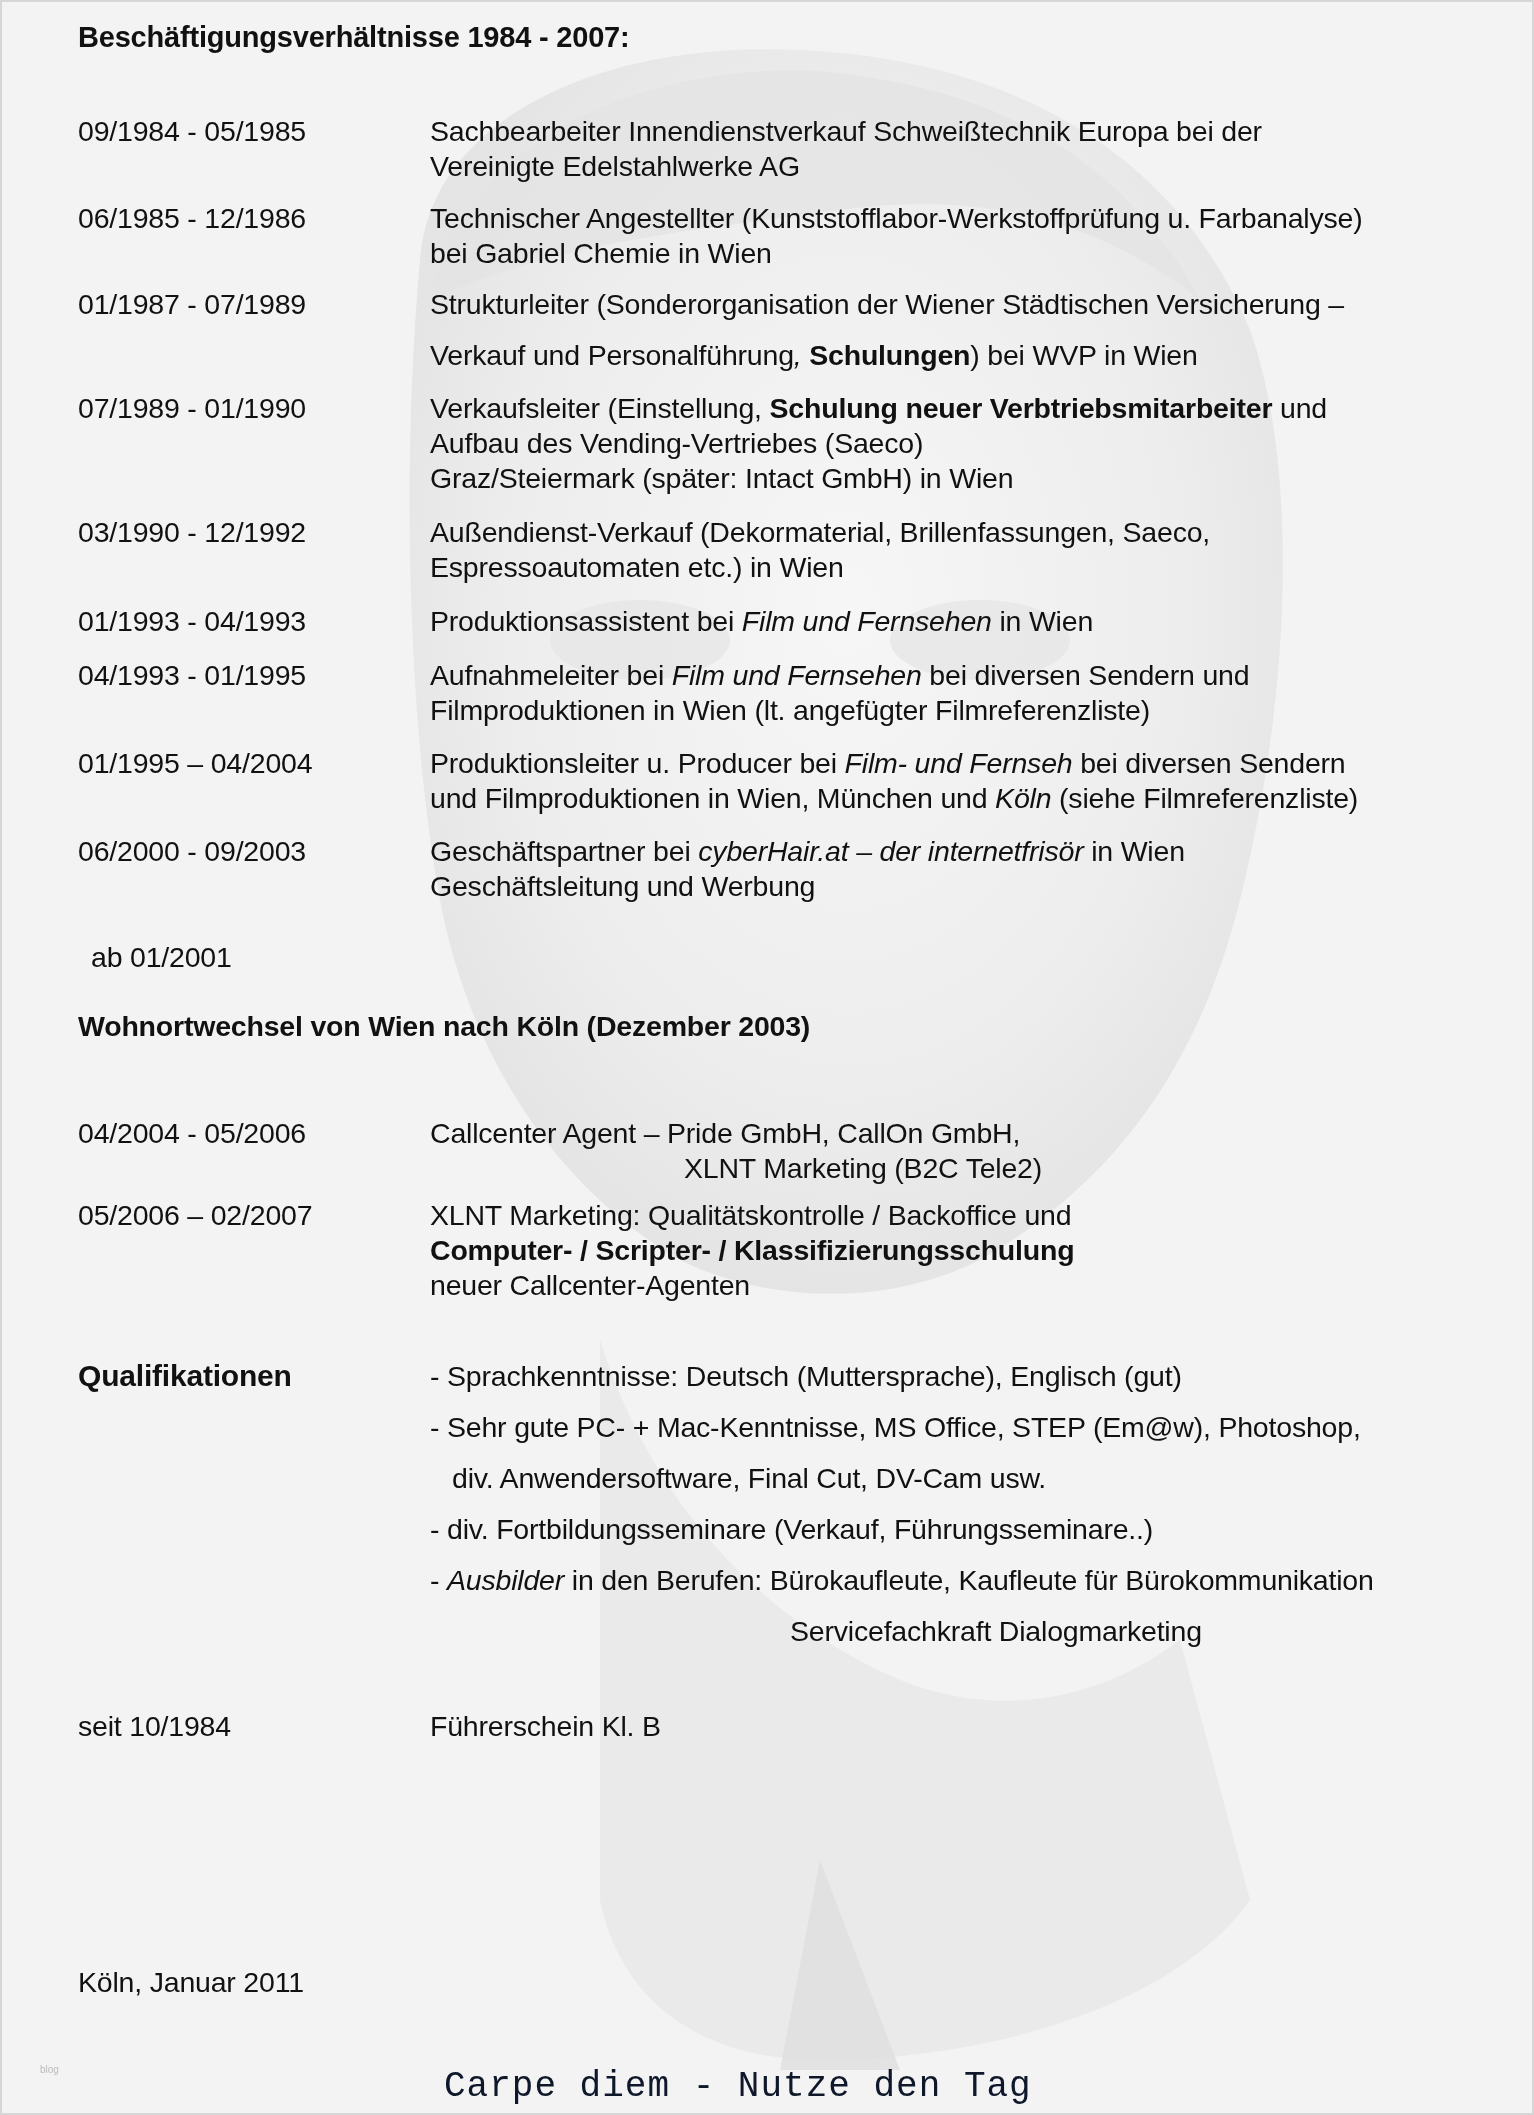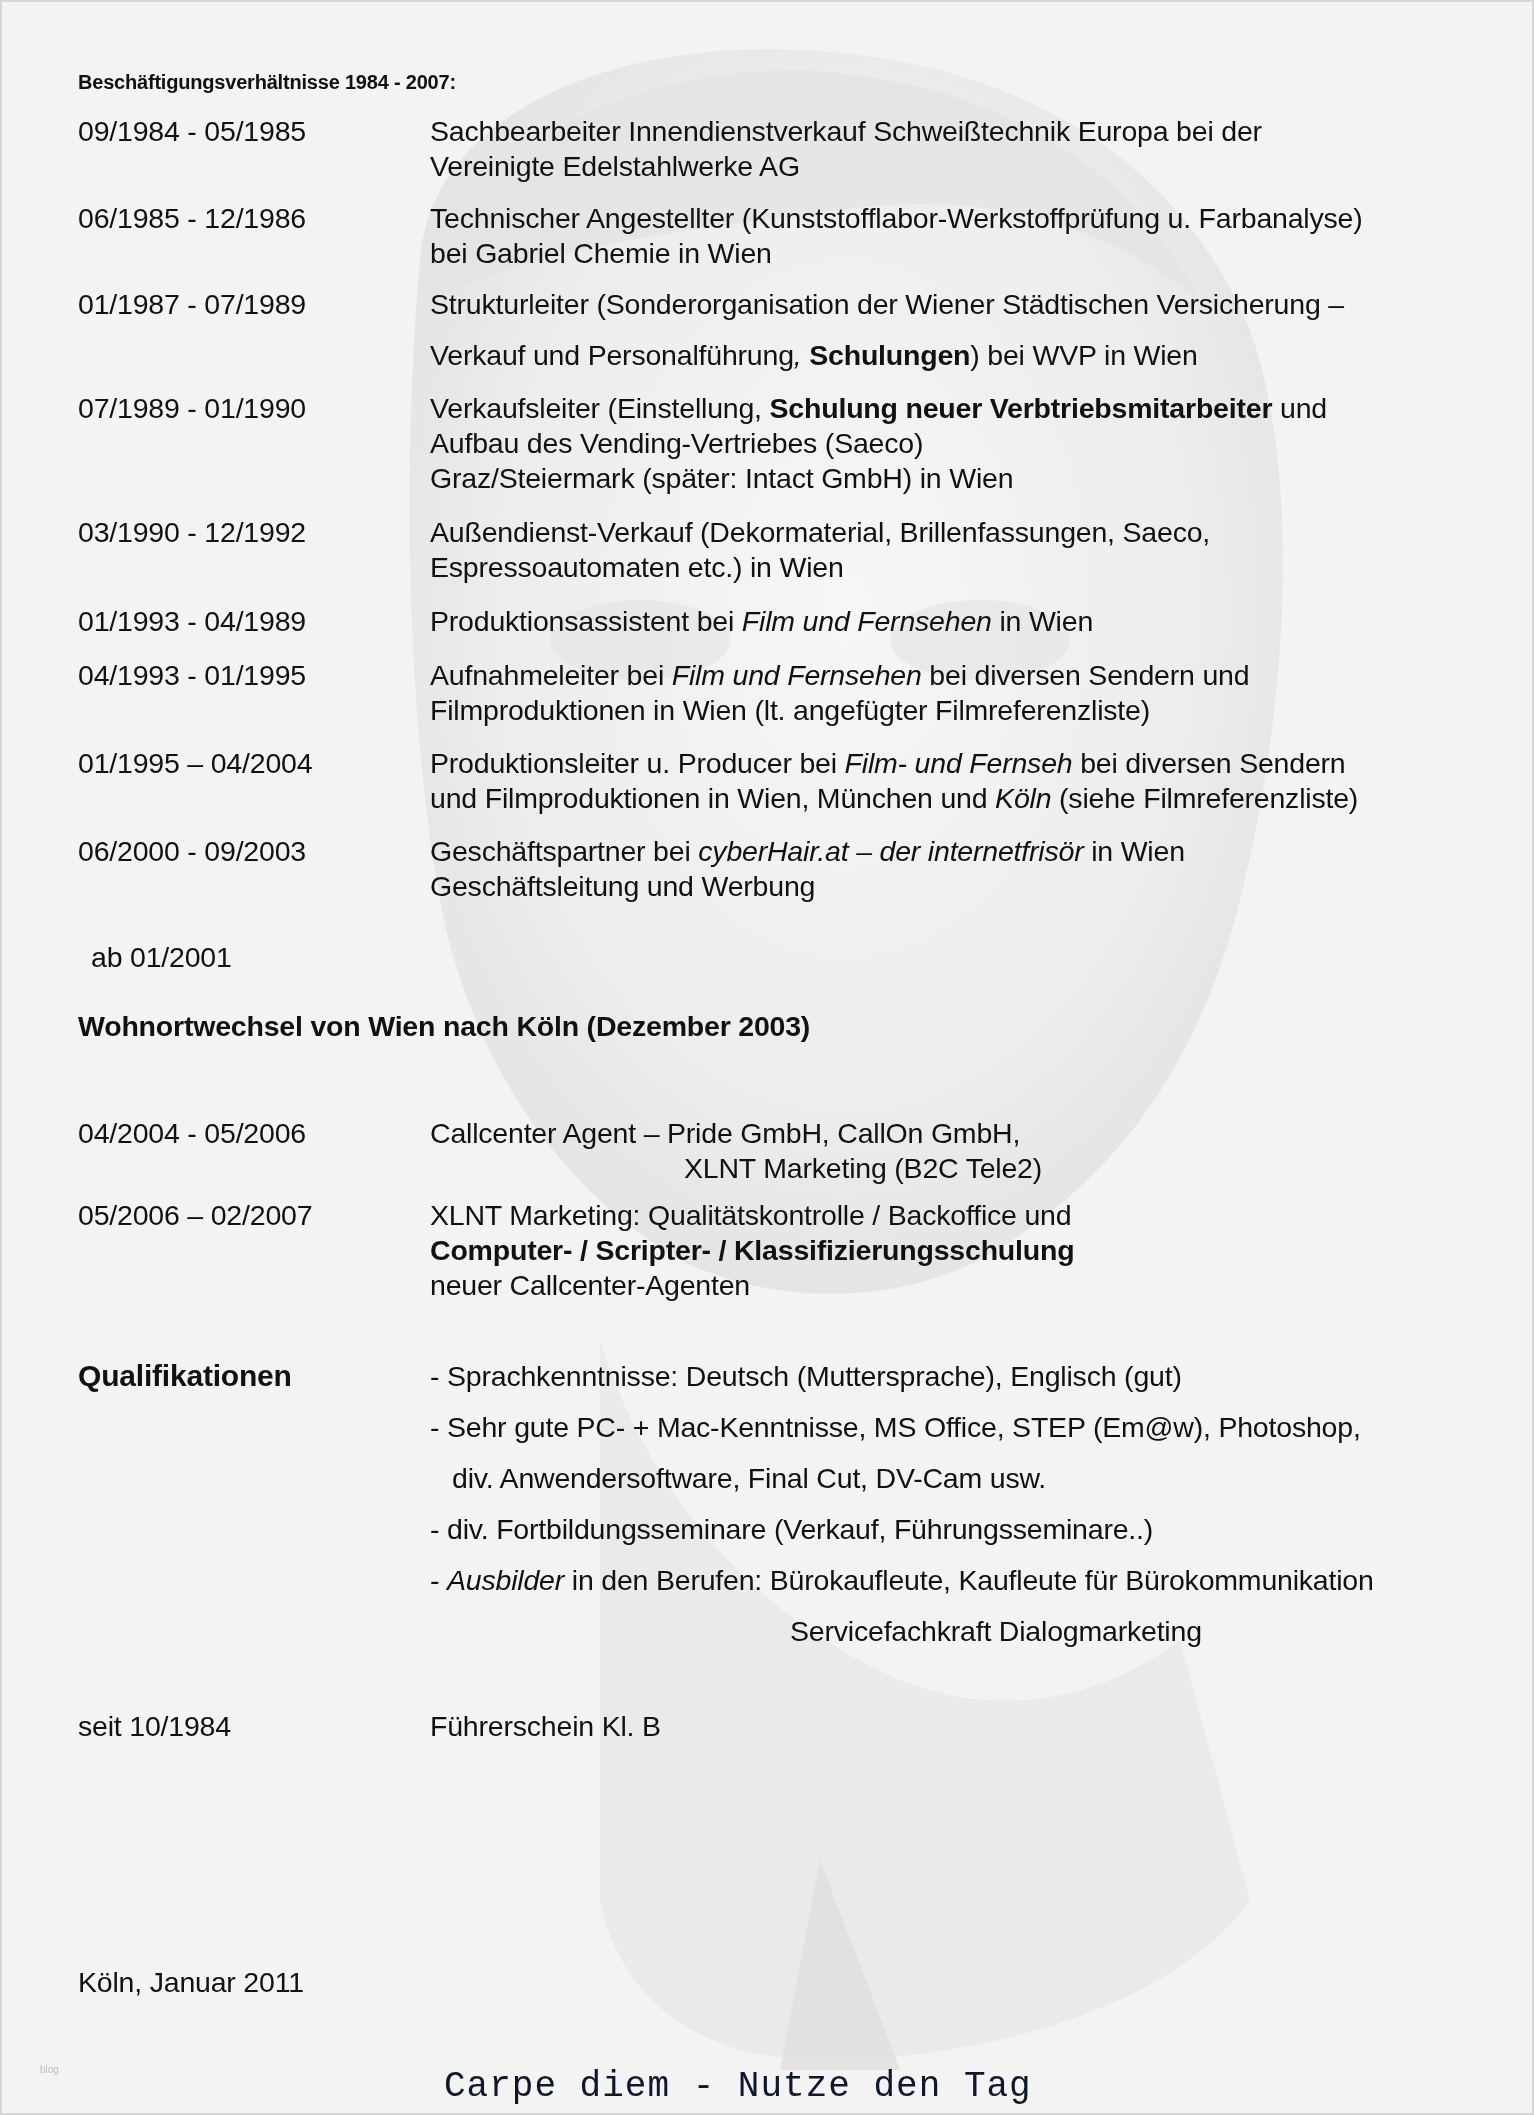--- a/index.html
+++ b/index.html
@@ -38,21 +38,21 @@
   <ellipse cx="640" cy="640" rx="90" ry="40" fill="#e6e6e6" opacity="0.8"></ellipse>
   <ellipse cx="980" cy="640" rx="90" ry="40" fill="#e6e6e6" opacity="0.8"></ellipse>
   <path d="M600 1340 C 650 1500, 760 1620, 900 1680 C 1000 1720, 1100 1700, 1180 1640 L 1250 1900 C 1180 2000, 1000 2060, 820 2060 C 700 2060, 620 2000, 600 1900 Z" fill="#e7e7e7" opacity="0.8"></path>
   <path d="M820 1860 L 900 2070 L 780 2070 Z" fill="#dedede" opacity="0.8"></path>
 </svg>
 
 <div class="frame"></div>
 
 <div class="page">
 
-  <div class="abs h" style="left:78px; top:20px; font-size:20px;margin-top:45px;">Beschäftigungsverhältnisse 1984 - 2007:</div>
+  <div class="abs h" style="left:78px; top:20px; font-size:29px;">Beschäftigungsverhältnisse 1984 - 2007:</div>
 
   <div class="abs date" style="top:114px;">09/1984 - 05/1985</div>
   <div class="abs desc" style="top:114px;">Sachbearbeiter Innendienstverkauf Schweißtechnik Europa bei der</div>
   <div class="abs desc" style="top:149px;">Vereinigte Edelstahlwerke AG</div>
 
   <div class="abs date" style="top:201px;">06/1985 - 12/1986</div>
   <div class="abs desc" style="top:201px;">Technischer Angestellter (Kunststofflabor-Werkstoffprüfung u. Farbanalyse)</div>
   <div class="abs desc" style="top:236px;">bei Gabriel Chemie in Wien</div>
 
   <div class="abs date" style="top:287px;">01/1987 - 07/1989</div>
@@ -61,21 +61,21 @@
 
   <div class="abs date" style="top:391px;">07/1989 - 01/1990</div>
   <div class="abs desc" style="top:391px;"><span>Verkaufsleiter (Einstellung, </span><b>Schulung neuer Verbtriebsmitarbeiter</b><span> und</span></div>
   <div class="abs desc" style="top:426px;">Aufbau des Vending-Vertriebes (Saeco)</div>
   <div class="abs desc" style="top:461px;">Graz/Steiermark (später: Intact GmbH) in Wien</div>
 
   <div class="abs date" style="top:515px;">03/1990 - 12/1992</div>
   <div class="abs desc" style="top:515px;">Außendienst-Verkauf (Dekormaterial, Brillenfassungen, Saeco,</div>
   <div class="abs desc" style="top:550px;">Espressoautomaten etc.) in Wien</div>
 
-  <div class="abs date" style="top:604px;">01/1993 - 04/1989</div>
+  <div class="abs date" style="top:604px;">01/1993 - 04/1993</div>
   <div class="abs desc" style="top:604px;"><span>Produktionsassistent bei </span><i>Film und Fernsehen</i><span> in Wien</span></div>
 
   <div class="abs date" style="top:658px;">04/1993 - 01/1995</div>
   <div class="abs desc" style="top:658px;"><span>Aufnahmeleiter bei </span><i>Film und Fernsehen</i><span> bei diversen Sendern und</span></div>
   <div class="abs desc" style="top:693px;">Filmproduktionen in Wien  (lt. angefügter Filmreferenzliste)</div>
 
   <div class="abs date" style="top:746px;">01/1995 – 04/2004</div>
   <div class="abs desc" style="top:746px;"><span>Produktionsleiter u. Producer bei </span><i>Film- und Fernseh</i><span> bei diversen Sendern</span></div>
   <div class="abs desc" style="top:781px;"><span>und Filmproduktionen in Wien, München und </span><i>Köln</i><span> (siehe Filmreferenzliste)</span></div>
 

